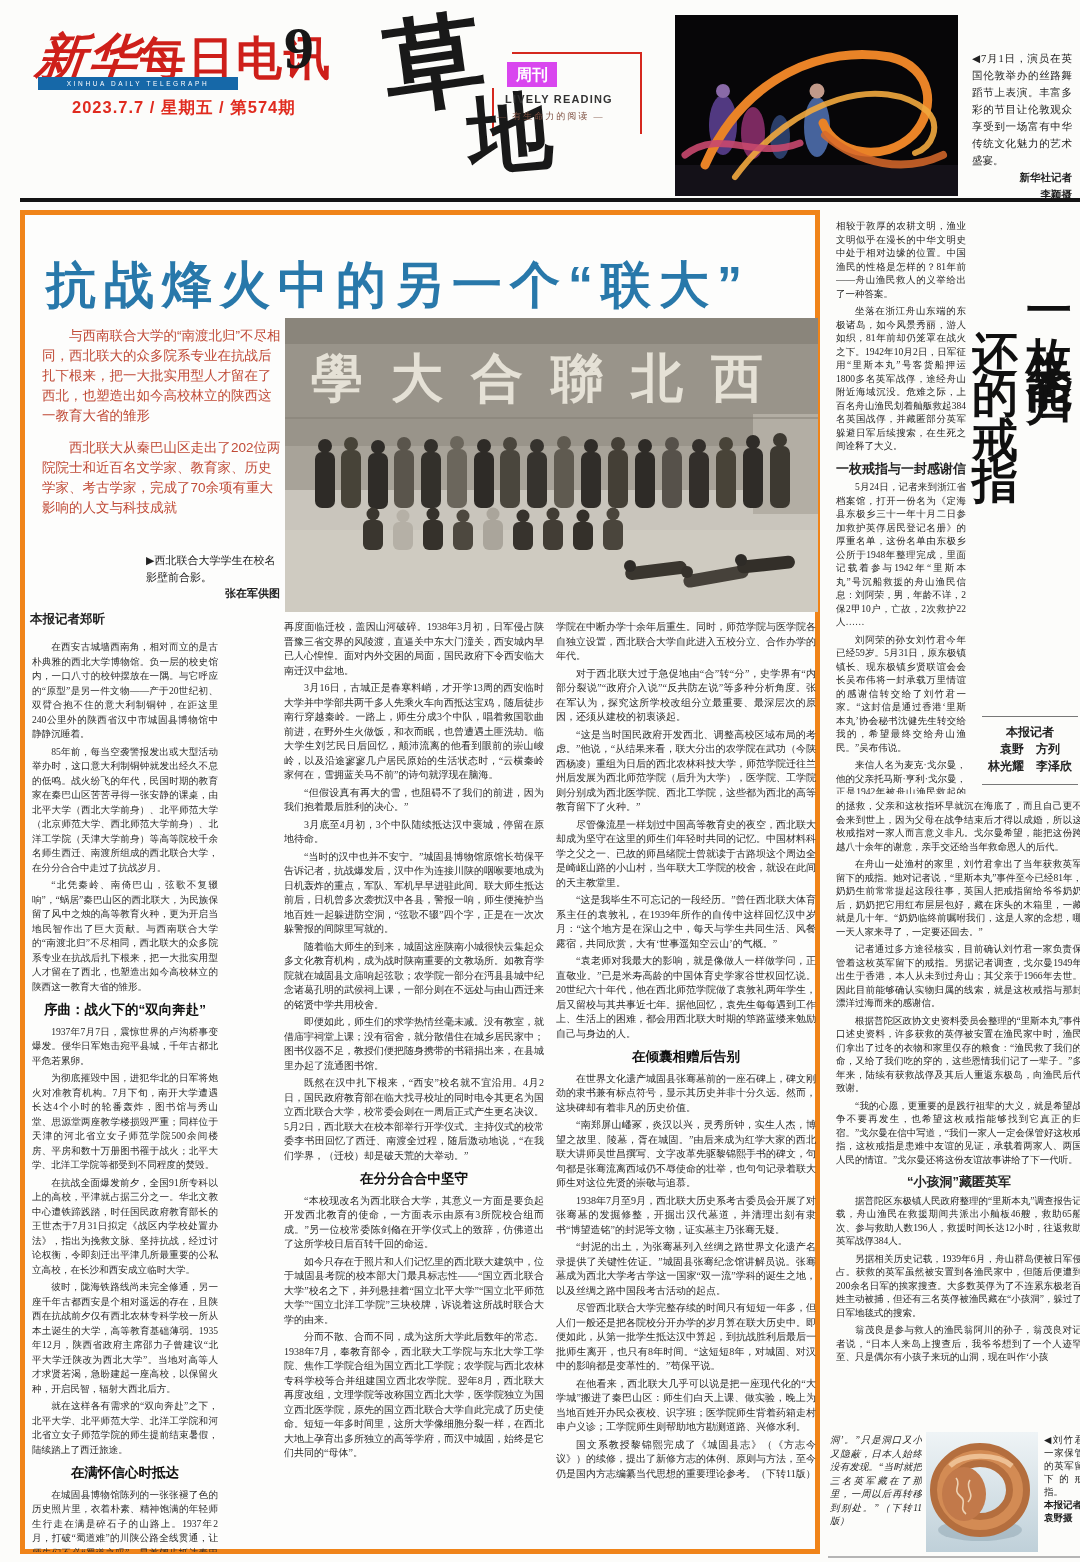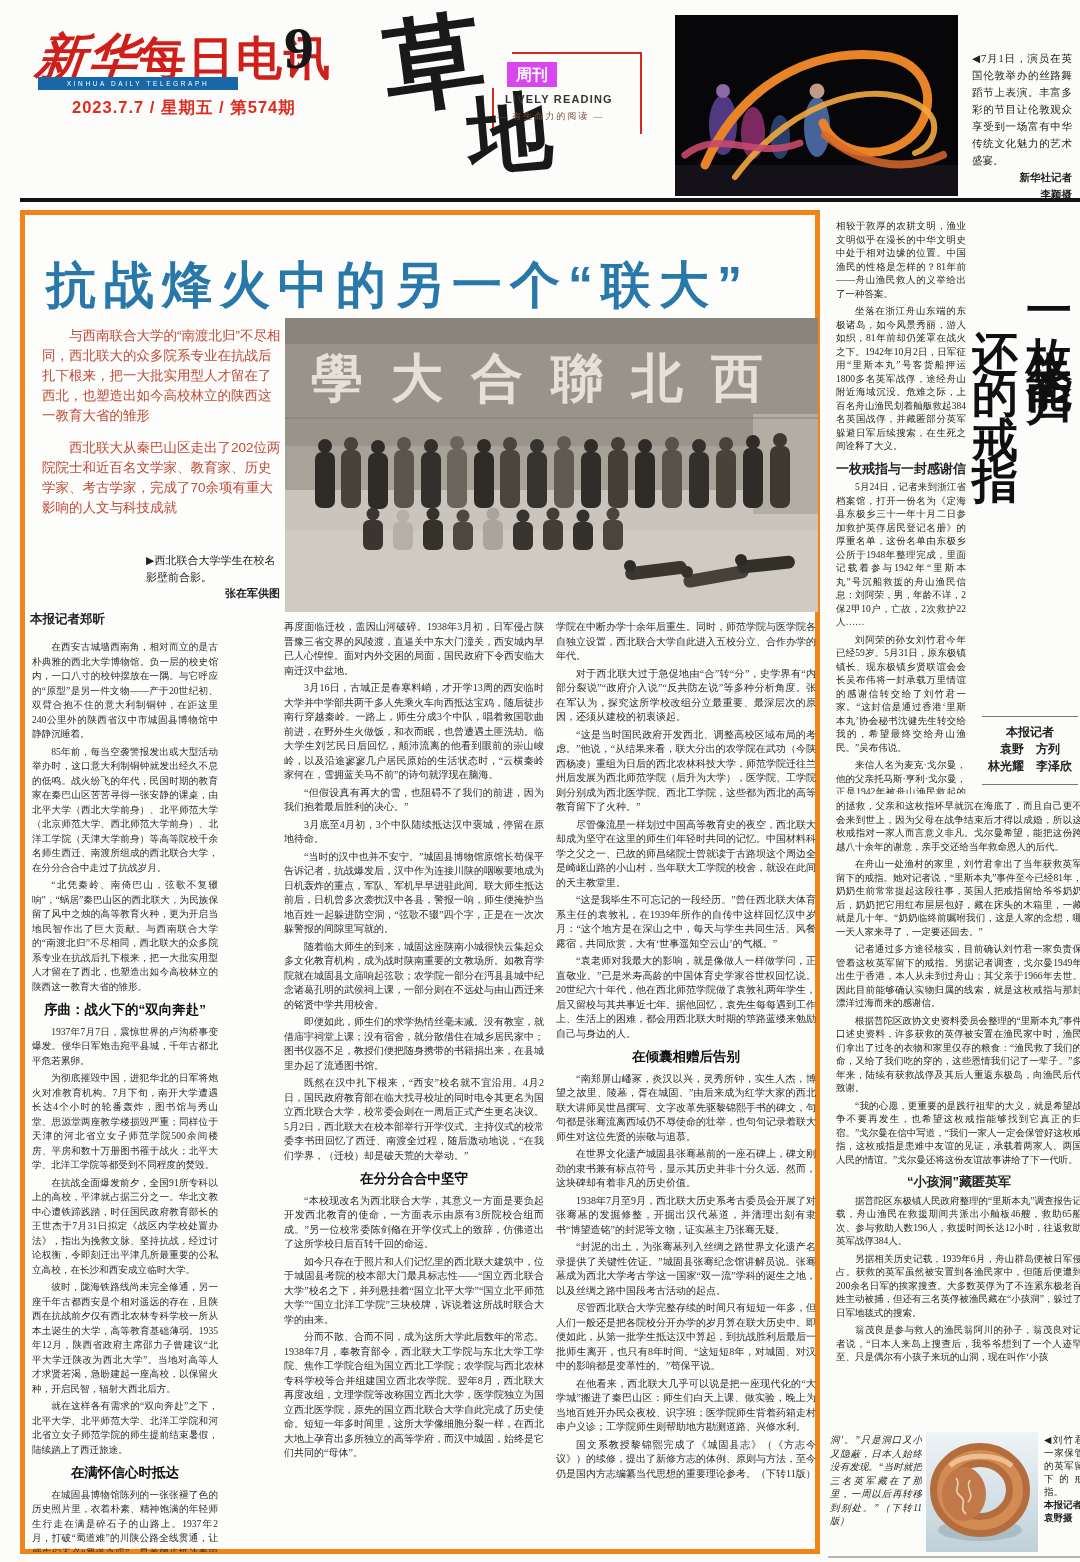--- a/index.html
+++ b/index.html
@@ -284,22 +284,22 @@
       <p>分而不散、合而不同，成为这所大学此后数年的常态。1938年7月，奉教育部令，西北联大工学院与东北大学工学院、焦作工学院合组为国立西北工学院；农学院与西北农林专科学校等合并组建国立西北农学院。翌年8月，西北联大再度改组，文理学院等改称国立西北大学，医学院独立为国立西北医学院，原先的国立西北联合大学自此完成了历史使命。短短一年多时间里，这所大学像细胞分裂一样，在西北大地上孕育出多所独立的高等学府，而汉中城固，始终是它们共同的“母体”。</p>
     </div>
   <div class="abs bodycol col3">
       <p class="cont">学院在中断办学十余年后重生。同时，师范学院与医学院各自独立设置，西北联合大学自此进入五校分立、合作办学的年代。</p>
       <p>对于西北联大过于急促地由“合”转“分”，史学界有“内部分裂说”“政府介入说”“反共防左说”等多种分析角度。张在军认为，探究这所学校改组分立最重要、最深层次的原因，还须从建校的初衷谈起。</p>
       <p>“这是当时国民政府开发西北、调整高校区域布局的考虑。”他说，“从结果来看，联大分出的农学院在武功（今陕西杨凌）重组为日后的西北农林科技大学，师范学院迁往兰州后发展为西北师范学院（后升为大学），医学院、工学院则分别成为西北医学院、西北工学院，这些都为西北的高等教育留下了火种。”</p>
       <p>尽管像流星一样划过中国高等教育史的夜空，西北联大却成为坚守在这里的师生们年轻时共同的记忆。中国材料科学之父之一、已故的师昌绪院士曾就读于古路坝这个周边全是崎岖山路的小山村，当年联大工学院的校舍，就设在此间的天主教堂里。</p>
       <p>“这是我毕生不可忘记的一段经历。”曾任西北联大体育系主任的袁敦礼，在1939年所作的自传中这样回忆汉中岁月：“这个地方是在深山之中，每天与学生共同生活、风餐露宿，共同欣赏，大有‘世事遥知空云山’的气概。”</p>
       <p>“袁老师对我最大的影响，就是像做人一样做学问，正直敬业。”已是米寿高龄的中国体育史学家谷世权回忆说。20世纪六十年代，他在西北师范学院做了袁敦礼两年学生，后又留校与其共事近七年。据他回忆，袁先生每每遇到工作上、生活上的困难，都会用西北联大时期的筚路蓝缕来勉励自己与身边的人。</p>
       <h4>在倾囊相赠后告别</h4>
+      <p>在世界文化遗产城固县张骞墓前的一座石碑上，碑文刚劲的隶书兼有标点符号，显示其历史并非十分久远。然而，这块碑却有着非凡的历史价值。</p>
       <p>“南郑屏山嶓冢，炎汉以兴，灵秀所钟，实生人杰，博望之故里、陵墓，胥在城固。”由后来成为红学大家的西北联大讲师吴世昌撰写、文字改革先驱黎锦熙手书的碑文，句句都是张骞流离西域仍不辱使命的壮举，也句句记录着联大师生对这位先贤的崇敬与追慕。</p>
-      <p>在世界文化遗产城固县张骞墓前的一座石碑上，碑文刚劲的隶书兼有标点符号，显示其历史并非十分久远。然而，这块碑却有着非凡的历史价值。</p>
       <p>1938年7月至9月，西北联大历史系考古委员会开展了对张骞墓的发掘修整，开掘出汉代墓道，并清理出刻有隶书“博望造铭”的封泥等文物，证实墓主乃张骞无疑。</p>
       <p>“封泥的出土，为张骞墓列入丝绸之路世界文化遗产名录提供了关键性佐证。”城固县张骞纪念馆讲解员说。张骞墓成为西北大学考古学这一国家“双一流”学科的诞生之地，以及丝绸之路中国段考古活动的起点。</p>
       <p>尽管西北联合大学完整存续的时间只有短短一年多，但人们一般还是把各院校分开办学的岁月算在联大历史中。即便如此，从第一批学生抵达汉中算起，到抗战胜利后最后一批师生离开，也只有8年时间。“这短短8年，对城固、对汉中的影响都是变革性的。”苟保平说。</p>
       <p>在他看来，西北联大几乎可以说是把一座现代化的“大学城”搬进了秦巴山区：师生们白天上课、做实验，晚上为当地百姓开办民众夜校、识字班；医学院师生背着药箱走村串户义诊；工学院师生则帮助地方勘测道路、兴修水利。</p>
       <p>国文系教授黎锦熙完成了《城固县志》（《方志今议》）的续修，提出了新修方志的体例、原则与方法，至今仍是国内方志编纂当代思想的重要理论参考。（下转11版）</p>
     </div>
 
   <div class="abs rcol rtop">
       <p class="cont">相较于敦厚的农耕文明，渔业文明似乎在漫长的中华文明史中处于相对边缘的位置。中国渔民的性格是怎样的？81年前——舟山渔民救人的义举给出了一种答案。</p>
       <p>坐落在浙江舟山东端的东极诸岛，如今风景秀丽，游人如织，81年前却仍笼罩在战火之下。1942年10月2日，日军征用“里斯本丸”号客货船押运1800多名英军战俘，途经舟山附近海域沉没。危难之际，上百名舟山渔民划着舢舨救起384名英国战俘，并藏匿部分英军躲避日军后续搜索，在生死之间诠释了大义。</p>

